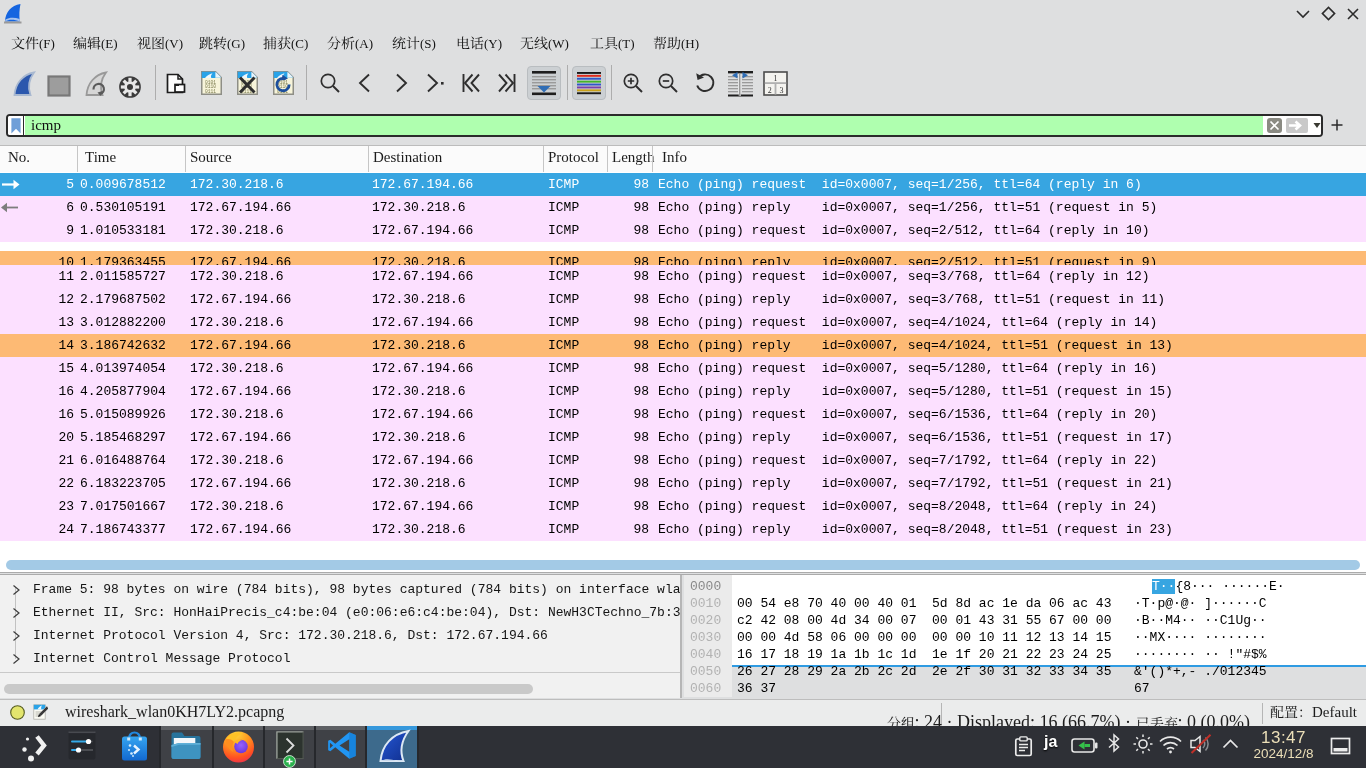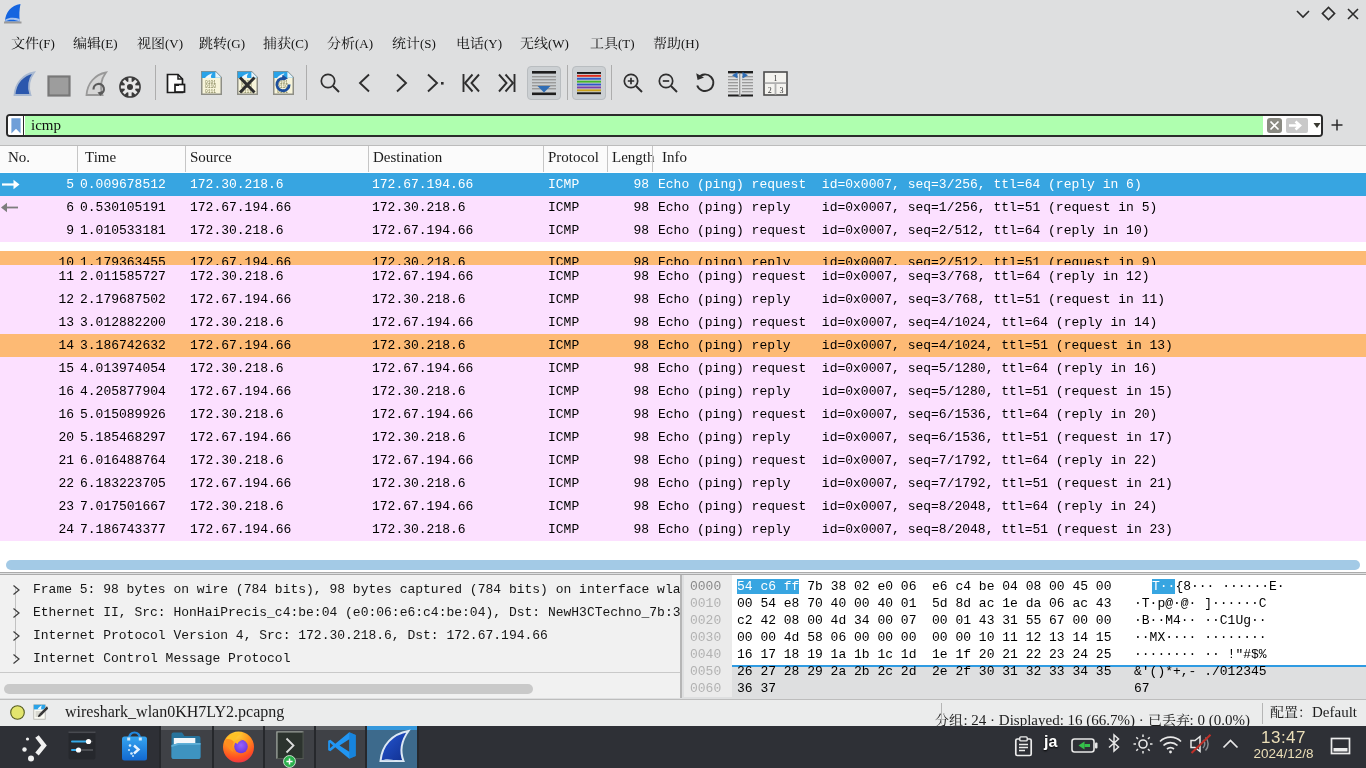--- a/index.html
+++ b/index.html
@@ -289,21 +289,21 @@
 <span class="abs" style="left:77px;top:0;width:1px;height:27px;background:#c6c6c6"></span>
 <span class="abs" style="left:185px;top:0;width:1px;height:27px;background:#c6c6c6"></span>
 <span class="abs" style="left:368px;top:0;width:1px;height:27px;background:#c6c6c6"></span>
 <span class="abs" style="left:543px;top:0;width:1px;height:27px;background:#c6c6c6"></span>
 <span class="abs" style="left:607px;top:0;width:1px;height:27px;background:#c6c6c6"></span>
 <span class="abs" style="left:652px;top:0;width:1px;height:27px;background:#c6c6c6"></span>
 </div>
 <div class="row" style="top:28px;background:#37a5e1;color:#fff"><svg class="abs" style="left:2px;top:6px" width="18" height="11" viewBox="0 0 18 11">
         <path d="M0 5.5 H12" stroke="#fff" stroke-width="2.2" fill="none"></path>
         <path d="M11.5 0.8 L17.5 5.5 L11.5 10.2 Z" fill="#fff"></path>
-      </svg><span class="cno">5</span><span class="ct">0.009678512</span><span class="cs">172.30.218.6</span><span class="cd">172.67.194.66</span><span class="cp">ICMP</span><span class="cl">98</span><span class="ci">Echo (ping) request  id=0x0007, seq=3/256, ttl=64 (reply in 6)</span></div>
+      </svg><span class="cno">5</span><span class="ct">0.009678512</span><span class="cs">172.30.218.6</span><span class="cd">172.67.194.66</span><span class="cp">ICMP</span><span class="cl">98</span><span class="ci">Echo (ping) request  id=0x0007, seq=1/256, ttl=64 (reply in 6)</span></div>
 <div class="row" style="top:51px;background:#fce0ff;color:#000"><svg class="abs" style="left:1px;top:6px" width="18" height="11" viewBox="0 0 18 11">
         <path d="M5 5.5 H17" stroke="#7d7d7d" stroke-width="1.8" fill="none"></path>
         <path d="M6 0.8 L0 5.5 L6 10.2 Z" fill="#7d7d7d"></path>
       </svg><span class="cno">6</span><span class="ct">0.530105191</span><span class="cs">172.67.194.66</span><span class="cd">172.30.218.6</span><span class="cp">ICMP</span><span class="cl">98</span><span class="ci">Echo (ping) reply    id=0x0007, seq=1/256, ttl=51 (request in 5)</span></div>
 <div class="row" style="top:74px;background:#fce0ff;color:#000"><span class="cno">9</span><span class="ct">1.010533181</span><span class="cs">172.30.218.6</span><span class="cd">172.67.194.66</span><span class="cp">ICMP</span><span class="cl">98</span><span class="ci">Echo (ping) request  id=0x0007, seq=2/512, ttl=64 (reply in 10)</span></div>
 <div class="row" style="top:106px;background:#fdba74;color:#000"><span class="cno">10</span><span class="ct">1.179363455</span><span class="cs">172.67.194.66</span><span class="cd">172.30.218.6</span><span class="cp">ICMP</span><span class="cl">98</span><span class="ci">Echo (ping) reply    id=0x0007, seq=2/512, ttl=51 (request in 9)</span></div>
 <div class="row" style="top:120px;background:#fce0ff;color:#000"><span class="cno">11</span><span class="ct">2.011585727</span><span class="cs">172.30.218.6</span><span class="cd">172.67.194.66</span><span class="cp">ICMP</span><span class="cl">98</span><span class="ci">Echo (ping) request  id=0x0007, seq=3/768, ttl=64 (reply in 12)</span></div>
 <div class="row" style="top:143px;background:#fce0ff;color:#000"><span class="cno">12</span><span class="ct">2.179687502</span><span class="cs">172.67.194.66</span><span class="cd">172.30.218.6</span><span class="cp">ICMP</span><span class="cl">98</span><span class="ci">Echo (ping) reply    id=0x0007, seq=3/768, ttl=51 (request in 11)</span></div>
 <div class="row" style="top:166px;background:#fce0ff;color:#000"><span class="cno">13</span><span class="ct">3.012882200</span><span class="cs">172.30.218.6</span><span class="cd">172.67.194.66</span><span class="cp">ICMP</span><span class="cl">98</span><span class="ci">Echo (ping) request  id=0x0007, seq=4/1024, ttl=64 (reply in 14)</span></div>
 <div class="row" style="top:189px;background:#fdba74;color:#000"><span class="cno">14</span><span class="ct">3.186742632</span><span class="cs">172.67.194.66</span><span class="cd">172.30.218.6</span><span class="cp">ICMP</span><span class="cl">98</span><span class="ci">Echo (ping) reply    id=0x0007, seq=4/1024, ttl=51 (request in 13)</span></div>
@@ -335,21 +335,20 @@
 <svg class="chev" style="top:79px" width="10" height="10" viewBox="0 0 10 10">
       <path d="M2.5 0.5 L8 5 L2.5 9.5" fill="none" stroke="#3c3c3c" stroke-width="1.2"></path>
     </svg>
 <div class="dtl" style="top:76px">Internet Control Message Protocol</div>
 <div class="abs" style="left:0;top:97px;width:682px;height:1px;background:#c9c9c9"></div>
 <div class="abs" style="left:4px;top:109px;width:529px;height:10px;background:#c9c9c9;border-radius:5px"></div>
 </div>
 <div class="abs" style="left:684px;top:575px;width:682px;height:92px;background:#fff;border-bottom:2px solid #2f9be2">
 <div class="abs" style="left:0;top:0;width:48px;height:122px;background:#ebebeb"></div>
 <div class="hxr" style="left:6px;top:3px;color:#8a8a8a">0000</div>
-<div class="hxr" style="left:53px;top:3px;color:#000"><span style="background:#37a5e1;color:#fff">54 c6 ff</span> 7b 38 02 e0 06  e6 c4 be 04 08 00 45 00</div>
 <div class="hxr" style="left:468px;top:3px;color:#000"><span style="background:#37a5e1;color:#fff">T··</span>{8··· ······E·</div>
 <div class="hxr" style="left:6px;top:20px;color:#b2b2b2">0010</div>
 <div class="hxr" style="left:53px;top:20px;color:#000">00 54 e8 70 40 00 40 01  5d 8d ac 1e da 06 ac 43</div>
 <div class="hxr" style="left:450px;top:20px;color:#000">·T·p@·@· ]······C</div>
 <div class="hxr" style="left:6px;top:37px;color:#b2b2b2">0020</div>
 <div class="hxr" style="left:53px;top:37px;color:#000">c2 42 08 00 4d 34 00 07  00 01 43 31 55 67 00 00</div>
 <div class="hxr" style="left:450px;top:37px;color:#000">·B··M4·· ··C1Ug··</div>
 <div class="hxr" style="left:6px;top:54px;color:#b2b2b2">0030</div>
 <div class="hxr" style="left:53px;top:54px;color:#000">00 00 4d 58 06 00 00 00  00 00 10 11 12 13 14 15</div>
 <div class="hxr" style="left:450px;top:54px;color:#000">··MX···· ········</div>
@@ -371,21 +370,21 @@
 <rect x="0.8" y="0.8" width="11.4" height="14.4" fill="#fbfbf3" stroke="#b0b0a8" stroke-width="0.8"></rect>
 <rect x="0.8" y="0.8" width="11.4" height="4.6" fill="#29a3e8"></rect>
 <path d="M4.5 5.4 C5.5 3.4 7 2.2 9 1.6 C8 3.2 8 4.2 8.4 5.4 Z" fill="#eef7fc"></path>
 <g stroke="#9a9a90" stroke-width="0.7">
         <path d="M2.5 8 H10 M2.5 10 H10 M2.5 12 H8"></path>
       </g>
 <path d="M13.8 2.2 L6.2 9.8 L5 13 L8.2 11.8 L15.8 4.2 Z" fill="#3a3a3a" stroke="#c8c8c8" stroke-width="0.5"></path>
 <path d="M5 13 L6 10.4 L7.6 12 Z" fill="#111"></path>
     </svg>
 <div class="abs" style="left:65px;top:3px;font-size:16px;color:#1c1c1c">wireshark_wlan0KH7LY2.pcapng</div>
-<div class="abs" style="right:116px;top:12px;font-size:15px;color:#1c1c1c;white-space:nowrap"><svg class="hz" style="width:14px;height:14px;vertical-align:-2px" viewBox="0 0 250 250">
+<div class="abs" style="right:116px;top:12px;font-size:18px;color:#1c1c1c;white-space:nowrap"><svg class="hz" style="width:14px;height:14px;vertical-align:-2px" viewBox="0 0 250 250">
         <path d="M114 20 88 11C75 50 46 96 8 125L10 128C56 103 87 60 104 24C110 24 112 23 114 20ZM169 14 152 9 150 10C162 66 186 102 227 126C230 120 236 114 243 113L244 110C204 95 175 61 161 26C164 22 167 18 169 14ZM118 111H44L46 118H100C98 154 88 199 21 236L24 240C100 205 114 159 118 118H176C174 170 169 208 161 216C158 218 156 218 152 218C146 218 125 217 114 216L113 220C124 222 136 224 140 227C144 230 145 234 145 239C156 239 166 236 173 230C184 219 190 178 193 120C198 120 201 118 203 117L184 101L174 111Z"></path>
       </svg><svg class="hz" style="width:14px;height:14px;vertical-align:-2px" viewBox="0 0 250 250">
         <path d="M11 203 22 225C24 224 26 222 27 219C60 204 84 192 102 182L101 178C65 189 28 199 11 203ZM81 23 57 12C50 31 31 66 16 80C14 82 9 83 9 83L18 105C20 105 21 104 22 102C36 98 50 94 61 91C47 111 30 132 16 144C14 146 9 147 9 147L18 170C20 169 22 168 23 165C54 156 82 146 97 140L96 136C70 141 44 144 27 147C52 125 81 93 96 71C100 72 104 70 105 68L82 54C79 62 73 72 66 82C50 84 35 84 24 84C41 68 61 44 72 27C77 28 80 26 81 23ZM111 21V221H78L80 228H237C240 228 243 227 244 224C237 217 226 207 226 207L216 221H212V39C218 38 222 37 223 34L201 18L192 29H131ZM128 221V163H195V221ZM128 156V98H195V156ZM128 90V36H195V90Z"></path>
       </svg><span>: 24 · Displayed: 16 (66.7%) · </span><svg class="hz" style="width:14px;height:14px;vertical-align:-2px" viewBox="0 0 250 250">
         <path d="M23 32 26 40H184V107H55V78C60 78 62 75 63 72L38 69V203C38 225 54 231 83 231H180C224 231 235 226 235 217C235 214 232 212 223 210L223 163H220C217 178 212 200 209 207C205 214 198 216 179 216H81C64 216 55 214 55 203V114H184V134H187C192 134 201 130 201 129V44C207 43 211 40 213 38L191 22L182 32Z"></path>
       </svg><svg class="hz" style="width:14px;height:14px;vertical-align:-2px" viewBox="0 0 250 250">
         <path d="M161 165 158 168C170 177 184 190 194 204C136 208 82 210 50 211C77 195 107 172 123 156C128 157 132 155 133 153L112 142H232C236 142 238 140 239 138C230 129 215 118 215 118L202 134H133V90H214C218 90 220 88 221 86C212 78 198 66 198 66L186 82H133V41C158 38 182 35 202 31C208 34 212 34 214 32L197 14C158 26 85 39 26 44L26 49C56 48 86 46 116 43V82H30L32 90H116V134H13L15 142H108C95 161 63 195 38 209C36 210 31 211 31 211L39 232C41 232 43 230 44 228C108 222 161 215 199 210C205 219 210 228 213 237C235 252 245 200 161 165Z"></path>
       </svg><svg class="hz" style="width:14px;height:14px;vertical-align:-2px" viewBox="0 0 250 250">
         <path d="M110 8 107 10C115 18 124 32 126 44C142 55 157 23 110 8ZM216 32 205 47H14L16 54H108C96 68 67 91 47 99C45 100 37 102 37 102L48 122C49 121 50 120 52 118C110 112 160 105 194 100C200 107 204 114 207 120C226 130 233 90 164 69L161 72C170 78 180 86 189 95C138 98 89 101 59 102C83 92 109 78 125 66C132 67 135 65 136 62L114 54H231C235 54 237 53 238 50C230 43 216 32 216 32ZM217 139 204 154H174V126C181 126 183 123 184 120L158 117V154H96V152V125C102 124 104 122 105 119L80 116V152V154H10L12 162H80C78 190 64 218 14 236L17 240C78 223 93 192 96 162H158V240H161C168 240 174 236 174 234V162H233C237 162 239 160 240 158C231 150 217 139 217 139Z"></path>
       </svg><span>: 0 (0.0%)</span></div>

